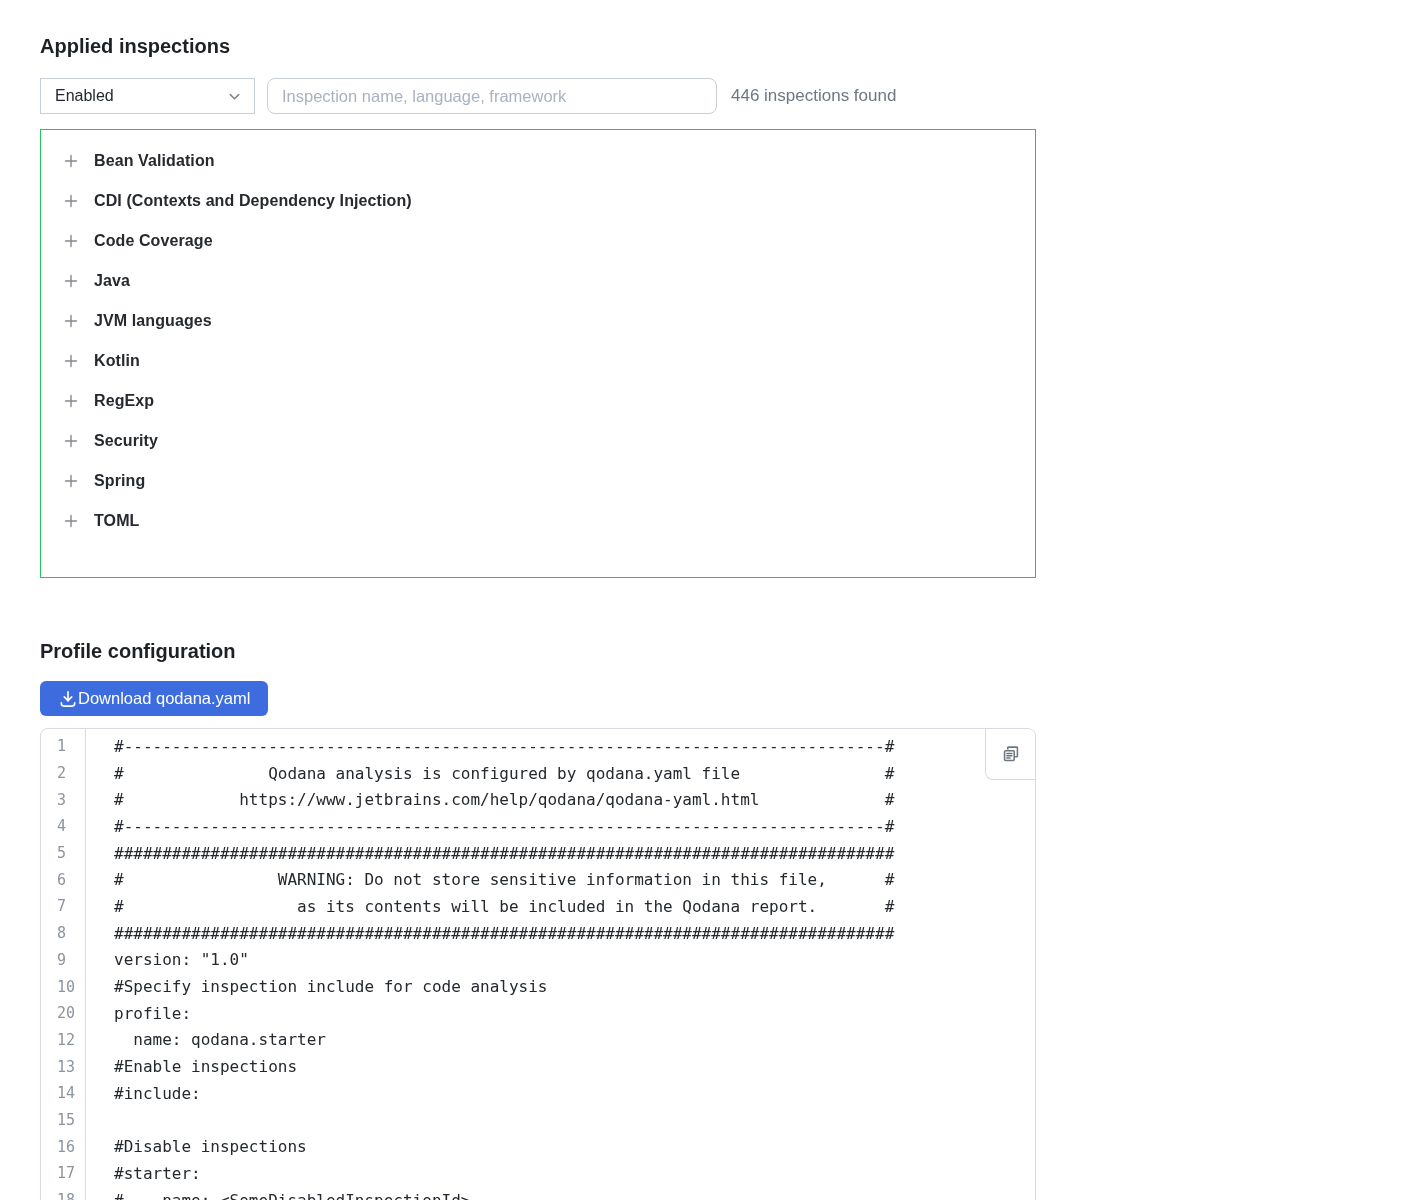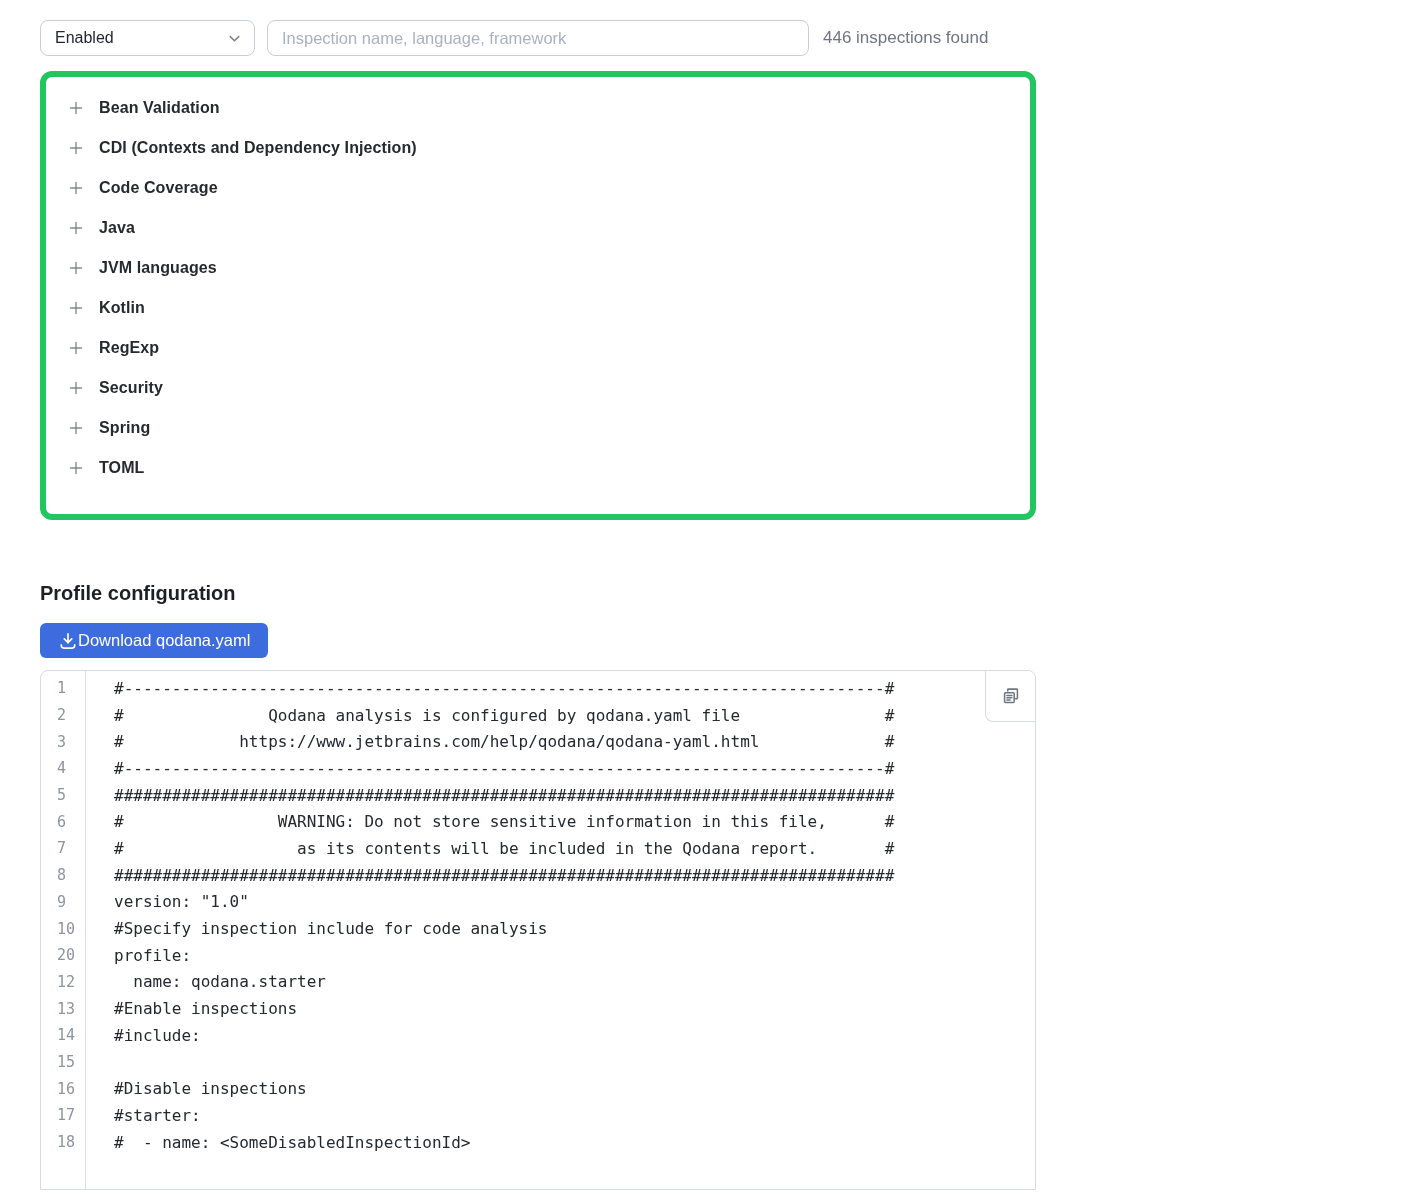--- a/index.html
+++ b/index.html
@@ -9,34 +9,34 @@
     font-family:"Liberation Sans","DejaVu Sans",sans-serif; color:#24272E; position:relative;
   }
   .page { padding-left:40px; width:1076px; }
 
   .section-title { margin:0; font-size:20px; line-height:24px; font-weight:700; color:#1D2126; }
   #applied-title { margin-top:34px; }
   #profile-title { margin-top:61px; }
 
   .controls { display:flex; align-items:center; margin-top:20px; height:36px; }
   .select {
-    width:215px; height:36px; border:1px solid #C9CFD7; border-radius:8px; background:#fff;
+    width:215px; height:36px; border:1px solid #C9CFD7; border-radius:0; background:#fff;
     display:flex; align-items:center; justify-content:space-between; padding:0 12px 0 14px;
     font-size:16px; color:#222733; cursor:pointer;
   }
   .select .chev { width:15px; height:15px; color:#7D828B; display:flex; }
   .search {
-    margin-left:12px; width:542px; height:36px; border:1px solid #C9CFD7; border-radius:8px;
+    margin-left:12px; width:450px; height:36px; border:1px solid #C9CFD7; border-radius:8px;
     padding:0 14px; font-size:16.5px; color:#222733; outline:none; font-family:inherit; background:#fff;
   }
   .search::placeholder { color:#A9B2C0; }
   .count { margin-left:14px; font-size:17px; color:#6F7683; }
 
   .panel {
-    margin-top:15px; width:996px; height:449px; border:6px solid #22c55e; border-radius:12px;
+    margin-top:15px; width:996px; height:449px; border:1px solid #22c55e; border-radius:0;
     padding-top:11px; background:#fff;
   }
   .cat-row { height:40px; display:flex; align-items:center; padding-left:22px; cursor:pointer; }
   .plus { width:16px; height:16px; color:#85898F; display:flex; flex-shrink:0; }
   .plus svg { width:16px; height:16px; }
   .cat-label { margin-left:15px; font-size:16px; font-weight:600; color:#26292E; letter-spacing:.1px; }
 
   .download-btn {
     margin-top:18px; height:35px; background:#3D6CDE; color:#fff; border:none; border-radius:6px;
     display:inline-flex; align-items:center; padding:0 18px; font-size:16.5px;
@@ -66,20 +66,21 @@
     color:#6E7781; z-index:2;
   }
   .copy-btn svg { width:22px; height:22px; }
 </style>
 </head>
 <body>
 
 <div class="page">
 
   <section>
+    <h1 class="section-title" id="applied-title">Applied inspections</h1>
 
     <div class="controls">
       <div class="select">
         <span>Enabled</span>
         <span class="chev">
           <svg viewBox="0 0 16 16" fill="none" stroke="currentColor" stroke-width="1.6" stroke-linecap="round" stroke-linejoin="round">
               <path d="M3.5 6l4.5 4.5L12.5 6"></path>
             </svg>
         </span>
       </div>

